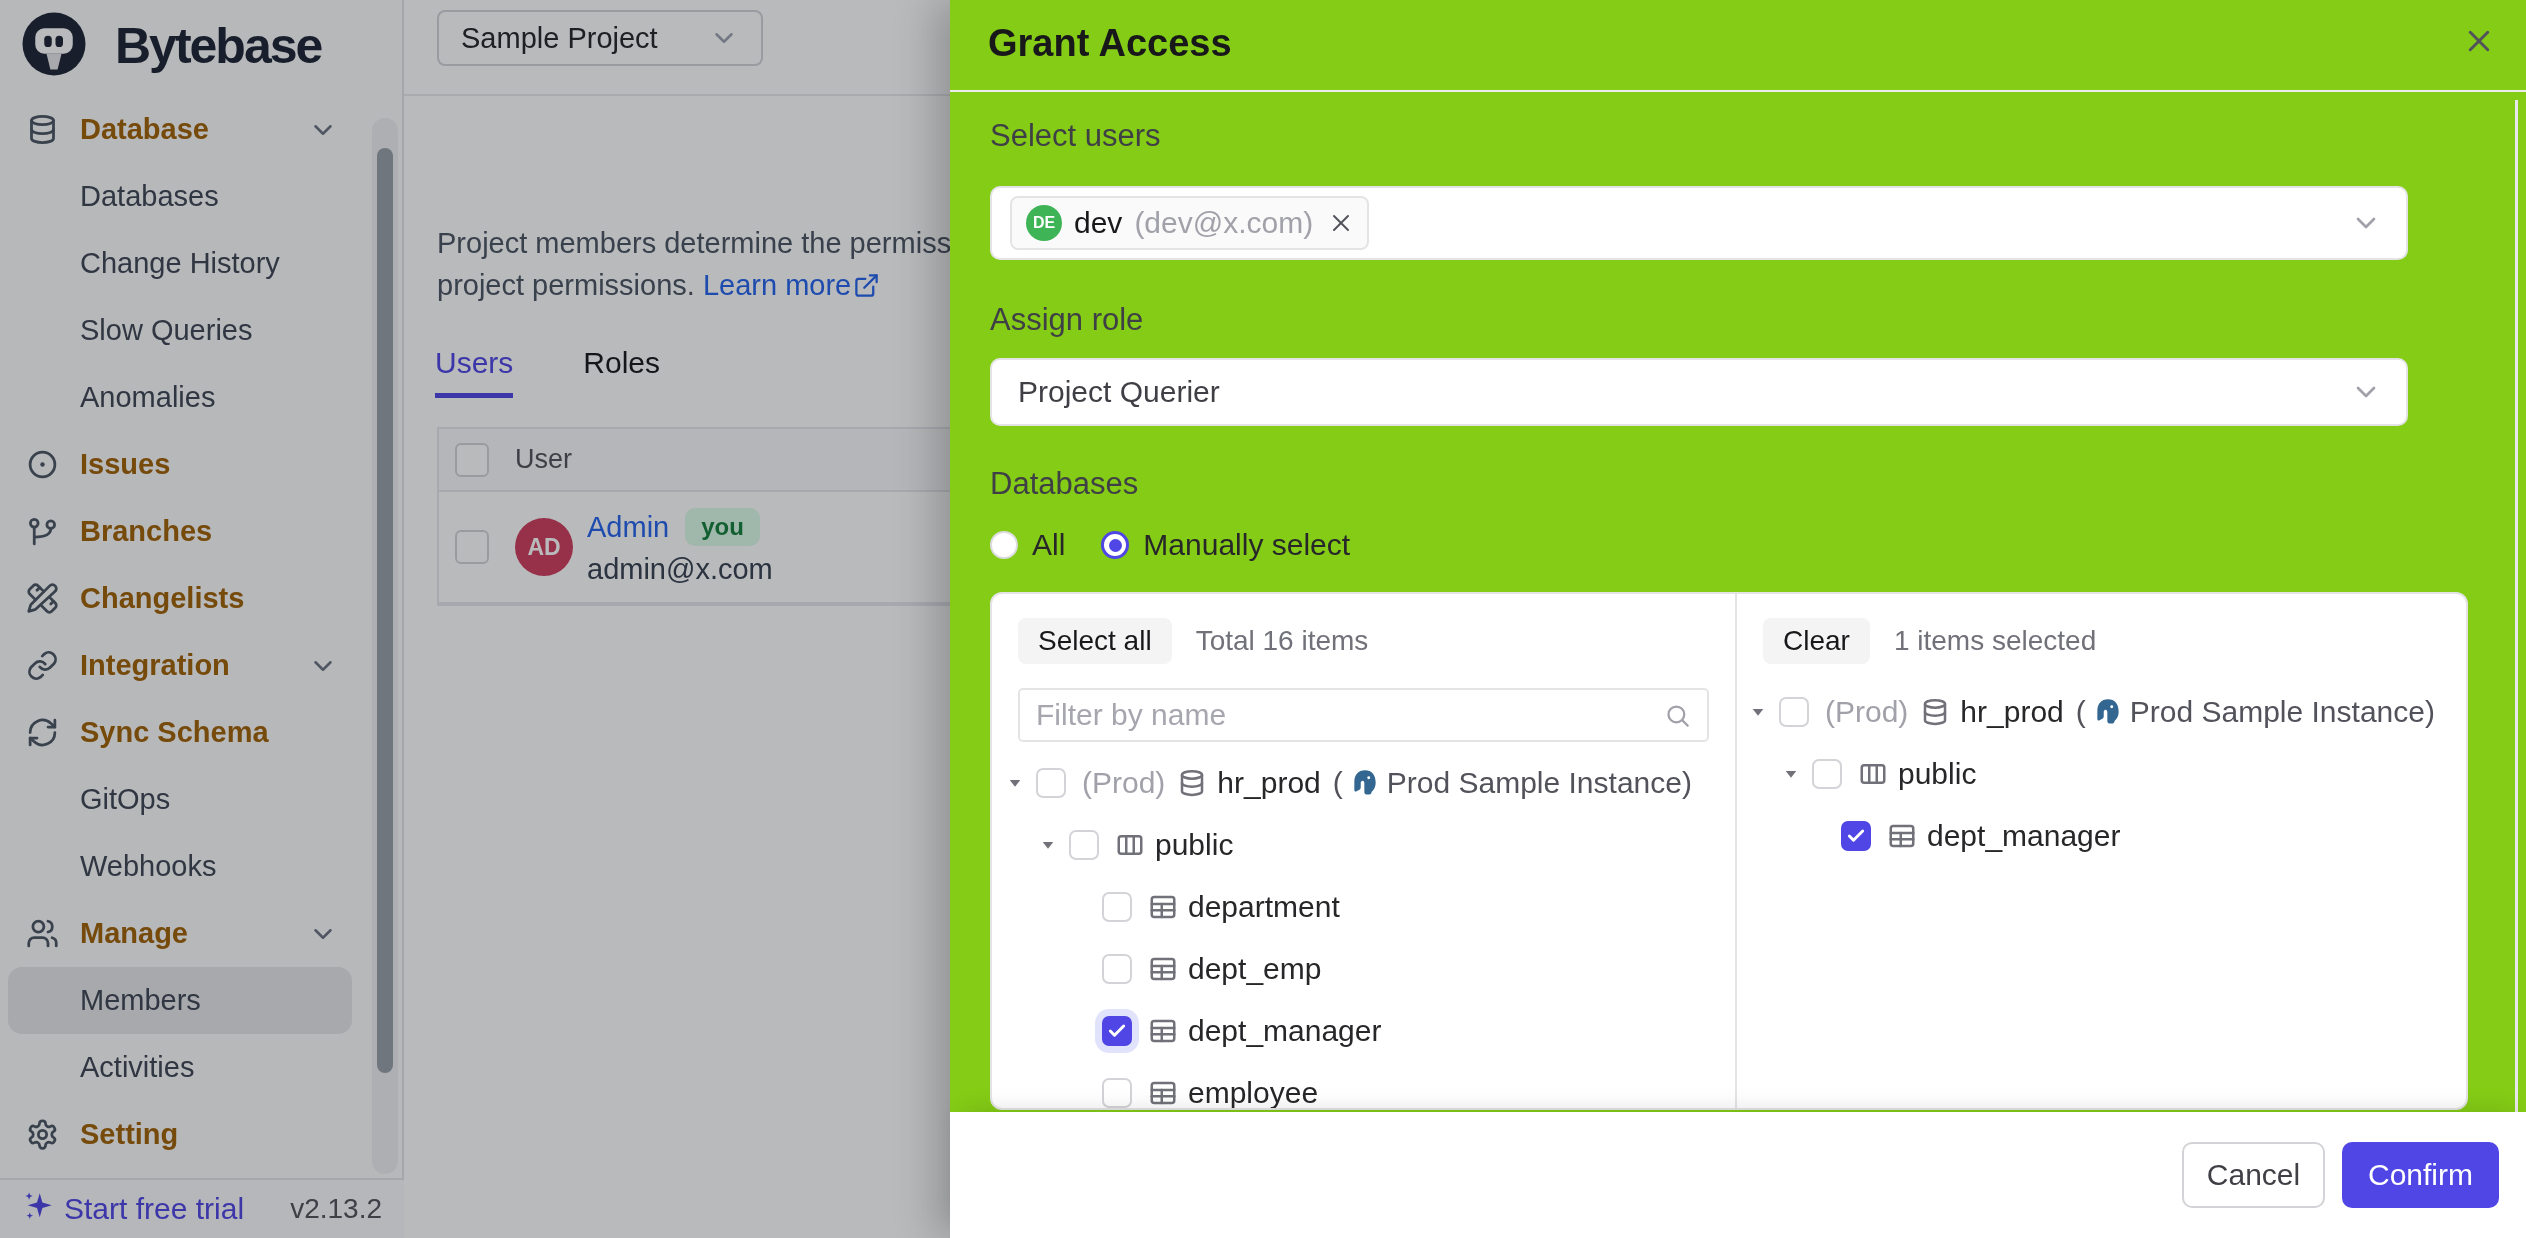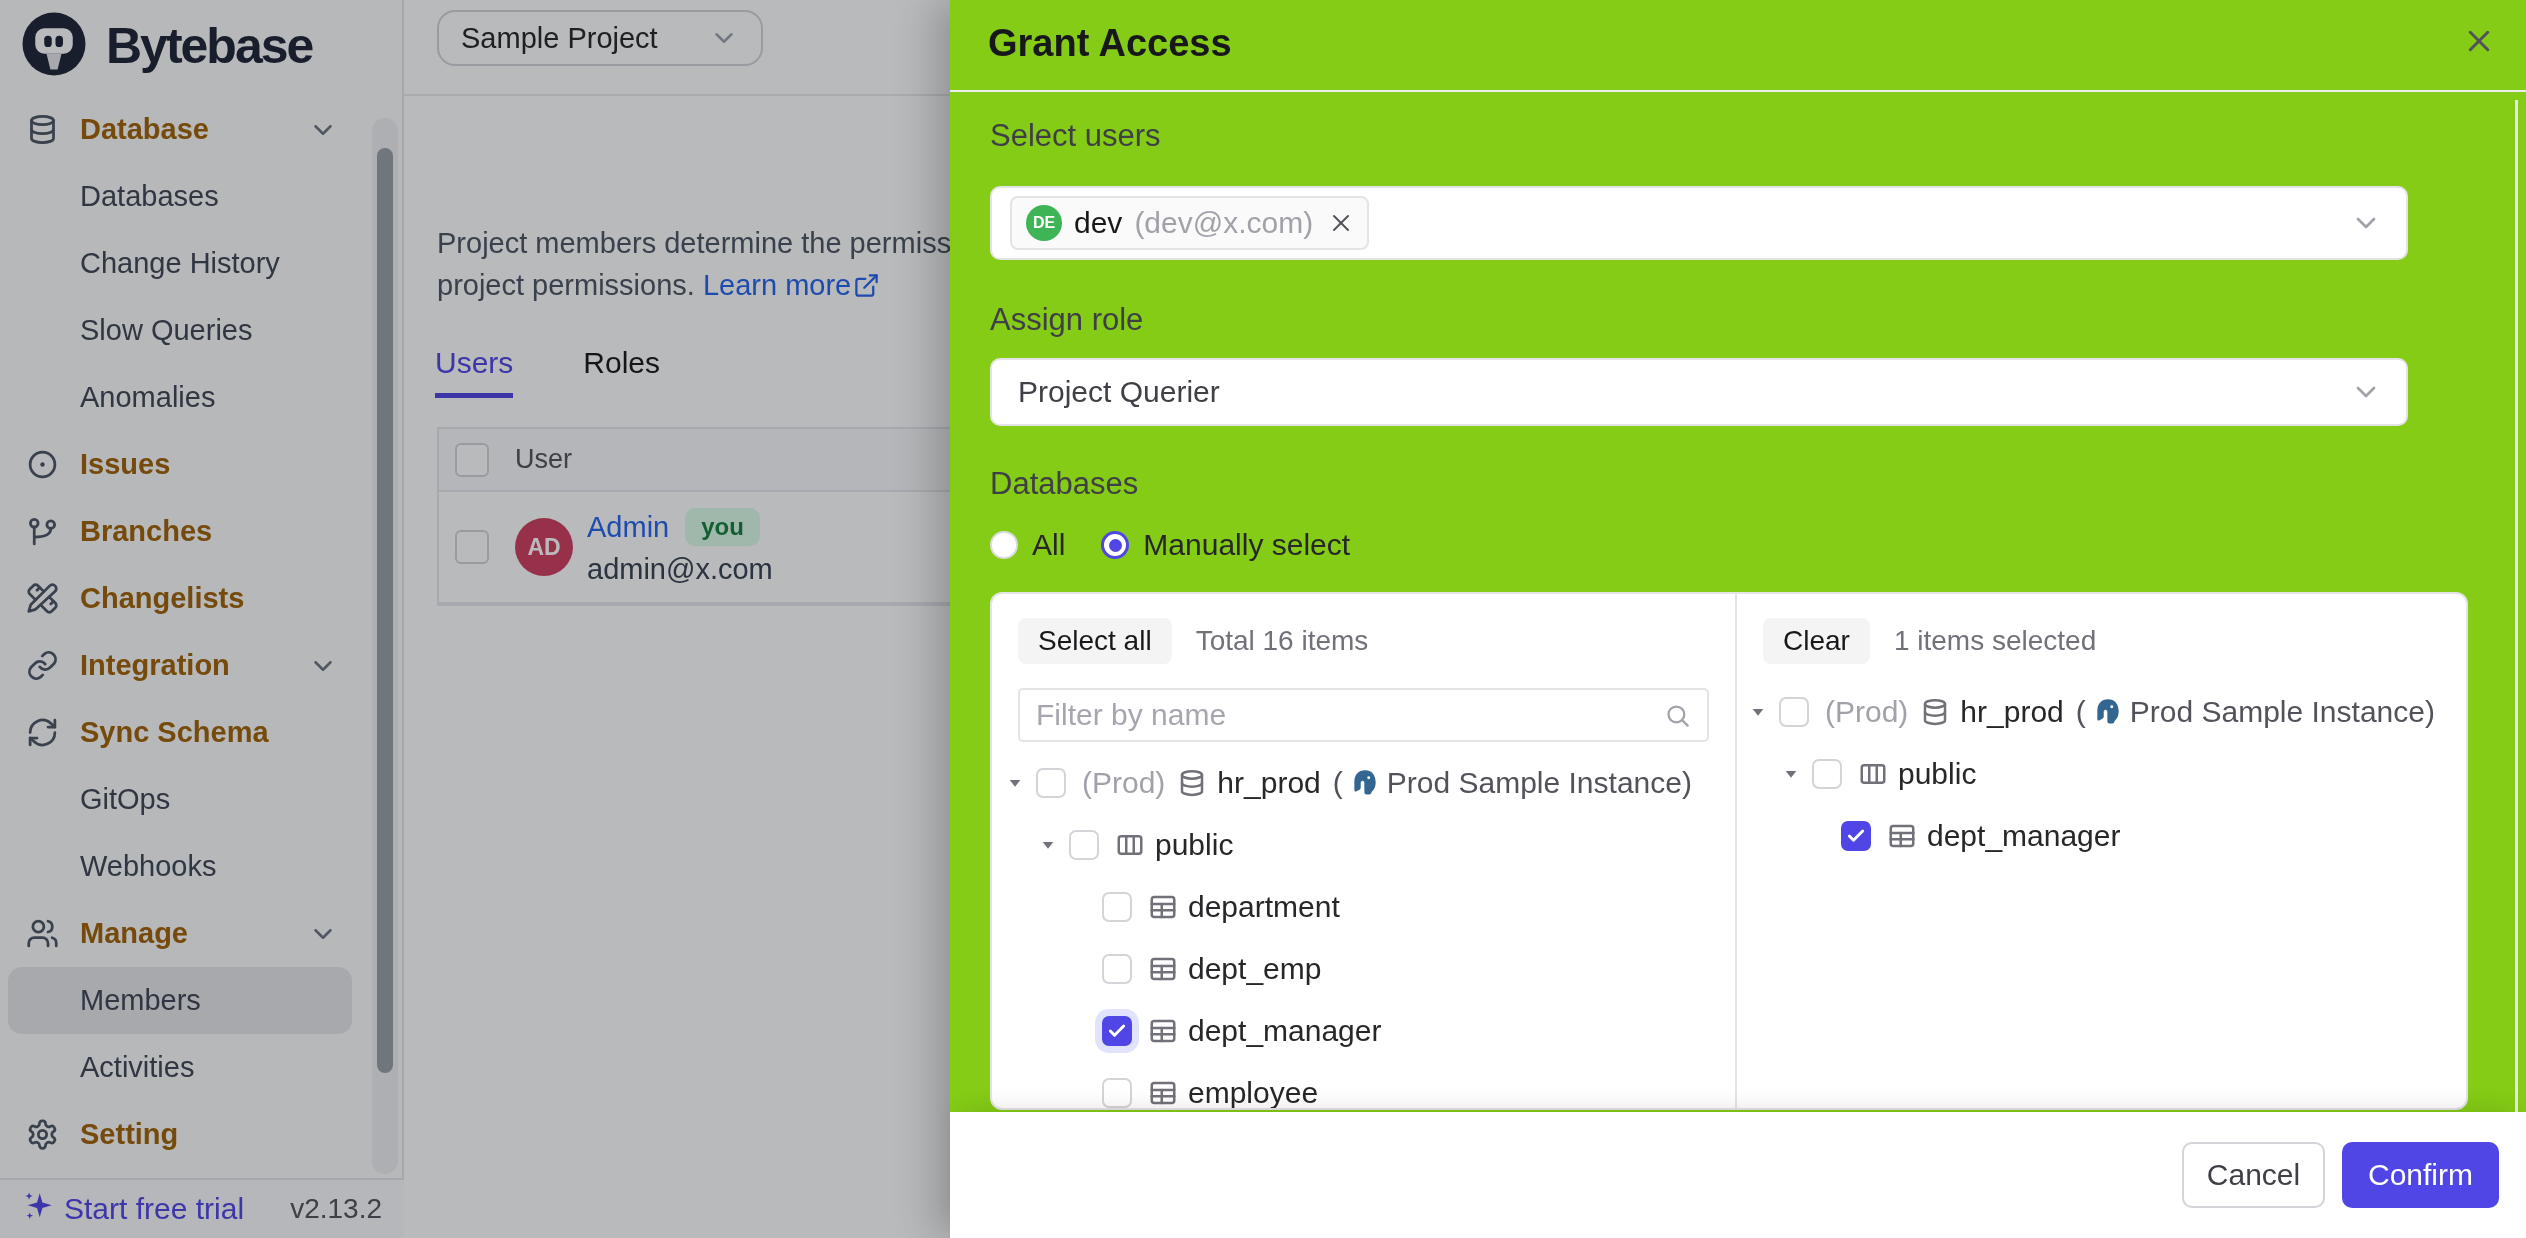--- a/index.html
+++ b/index.html
@@ -3,39 +3,39 @@
 <meta charset="utf-8">
 <style>
   * { margin:0; padding:0; box-sizing:border-box; }
   html,body { width:2526px; height:1238px; overflow:hidden; background:#fff;
     font-family:"Liberation Sans", sans-serif; }
   svg.ic { fill:none; stroke:currentColor; stroke-width:2; stroke-linecap:round; stroke-linejoin:round; display:block; }
 
   
   .app { position:absolute; inset:0; background:#fff; }
   .sidebar { position:absolute; left:0; top:0; width:404px; height:1238px; background:#fbfcfd; border-right:2px solid #e4e4e7; }
-  .logo-row { position:absolute; left:18px; top:8px; display:flex; align-items:center; gap:16px; }
+  .logo-row { position:absolute; left:18px; top:8px; display:flex; align-items:center; gap:25px; }
   .wordmark { font-size:50px; font-weight:800; color:#1d2433; letter-spacing:-2px; }
   .nav { position:absolute; top:96px; left:0; width:404px; }
   .nav-row { position:relative; height:67px; display:flex; align-items:center; padding-left:80px;
     font-size:29px; color:#3f4653; cursor:pointer; }
   .nav-row.group { font-weight:600; color:#a16207; }
   .nav-row .row-icon { position:absolute; left:26px; width:33px; height:33px; color:#4b5563; }
   .nav-row .chev { position:absolute; right:66px; width:30px; height:30px; color:#6b7280; }
   .nav-row.active { width:344px; margin-left:8px; padding-left:72px; background:#e6e7ea; border-radius:14px; }
   .sb-track { position:absolute; left:372px; top:118px; width:26px; height:1056px; background:#eef0f2; border-radius:14px; }
   .sb-thumb { position:absolute; left:377px; top:148px; width:16px; height:925px; background:#999fa7; border-radius:8px; }
   .sidebar-bottom { position:absolute; left:0; bottom:0; width:404px; height:60px; background:#fbfbfc;
     border-top:2px solid #e4e4e7; display:flex; align-items:center; padding:0 22px; }
   .trial { display:flex; align-items:center; gap:8px; color:#4f46e5; font-size:30px; font-weight:500; }
   .version { margin-left:auto; color:#52525b; font-size:28px; }
 
   .topbar { position:absolute; left:404px; top:0; width:2122px; height:96px; background:#fff; border-bottom:2px solid #e9eaec; }
   .project-btn { position:absolute; left:33px; top:10px; width:326px; height:56px; border:2px solid #d4d4d8;
-    border-radius:18px; display:flex; align-items:center; padding:15px 22px; font-size:29px; color:#27272a; background:#fff; }
+    border-radius:8px; display:flex; align-items:center; padding:15px 22px; font-size:29px; color:#27272a; background:#fff; }
   .project-btn .chev { margin-left:auto; width:30px; height:30px; color:#9ca3af; }
 
   .content { position:absolute; left:404px; top:96px; right:0; bottom:0; background:#fff; }
   .desc { position:absolute; left:33px; top:126px; font-size:29px; color:#4b5563; line-height:42px; }
   .desc .l1 { white-space:nowrap; overflow:hidden; width:518px; }
   .learn { color:#2563eb; display:inline-flex; align-items:center; gap:2px; }
   .learn .ic { width:27px; height:27px; }
   .tabs { position:absolute; left:31px; top:250px; display:flex; gap:70px; font-size:30px; }
   .tab-users { color:#4f46e5; padding-bottom:13px; border-bottom:5px solid #4f46e5; }
   .tab-roles { color:#18181b; }

